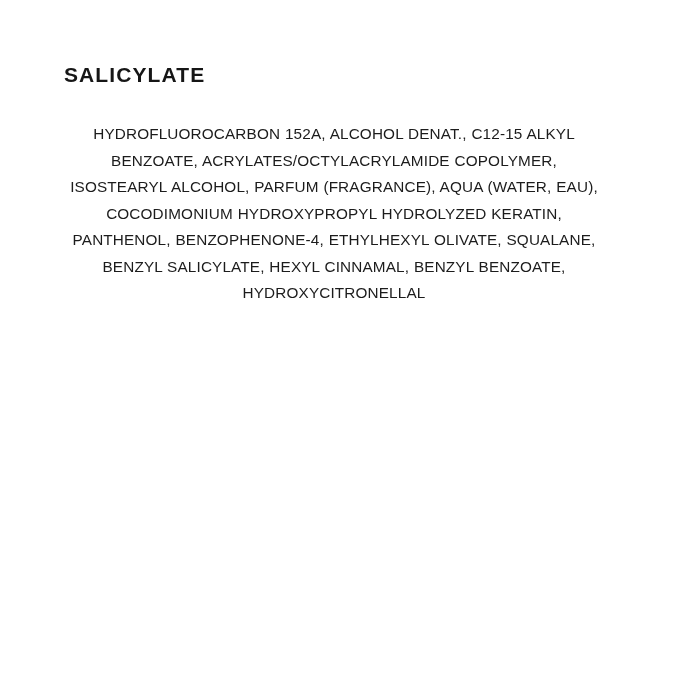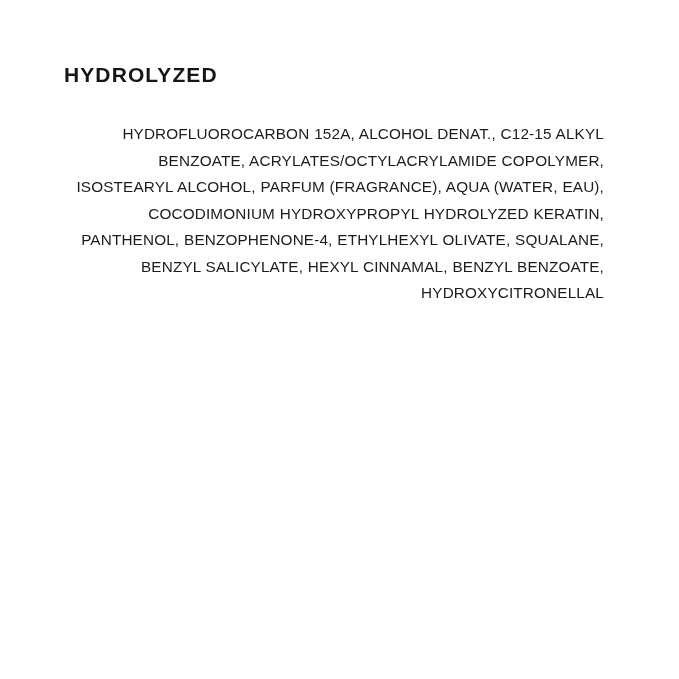--- a/index.html
+++ b/index.html
@@ -29,23 +29,23 @@
     margin: 0 0 34px 0;
     line-height: 1.2;
   }
   .ingredients-body {
     font-size: 15.3px;
     line-height: 26.5px;
     letter-spacing: 0.15px;
     color: #1c1c1c;
     margin: 0;
     max-width: 540px;
-    text-align: right;
+    text-align: center;
     word-spacing: 0.4px;
   }
 </style>
 </head>
 <body>
 
 <div class="page">
-  <h1 class="section-title">HYDROLYZED</h1>
+  <h1 class="section-title">SALICYLATE</h1>
   <p class="ingredients-body">HYDROFLUOROCARBON 152A, ALCOHOL DENAT., C12-15 ALKYL BENZOATE, ACRYLATES/OCTYLACRYLAMIDE COPOLYMER, ISOSTEARYL ALCOHOL, PARFUM (FRAGRANCE), AQUA (WATER, EAU), COCODIMONIUM HYDROXYPROPYL HYDROLYZED KERATIN, PANTHENOL, BENZOPHENONE-4, ETHYLHEXYL OLIVATE, SQUALANE, BENZYL SALICYLATE, HEXYL CINNAMAL, BENZYL BENZOATE, HYDROXYCITRONELLAL</p>
 </div>
 
 </body></html>

